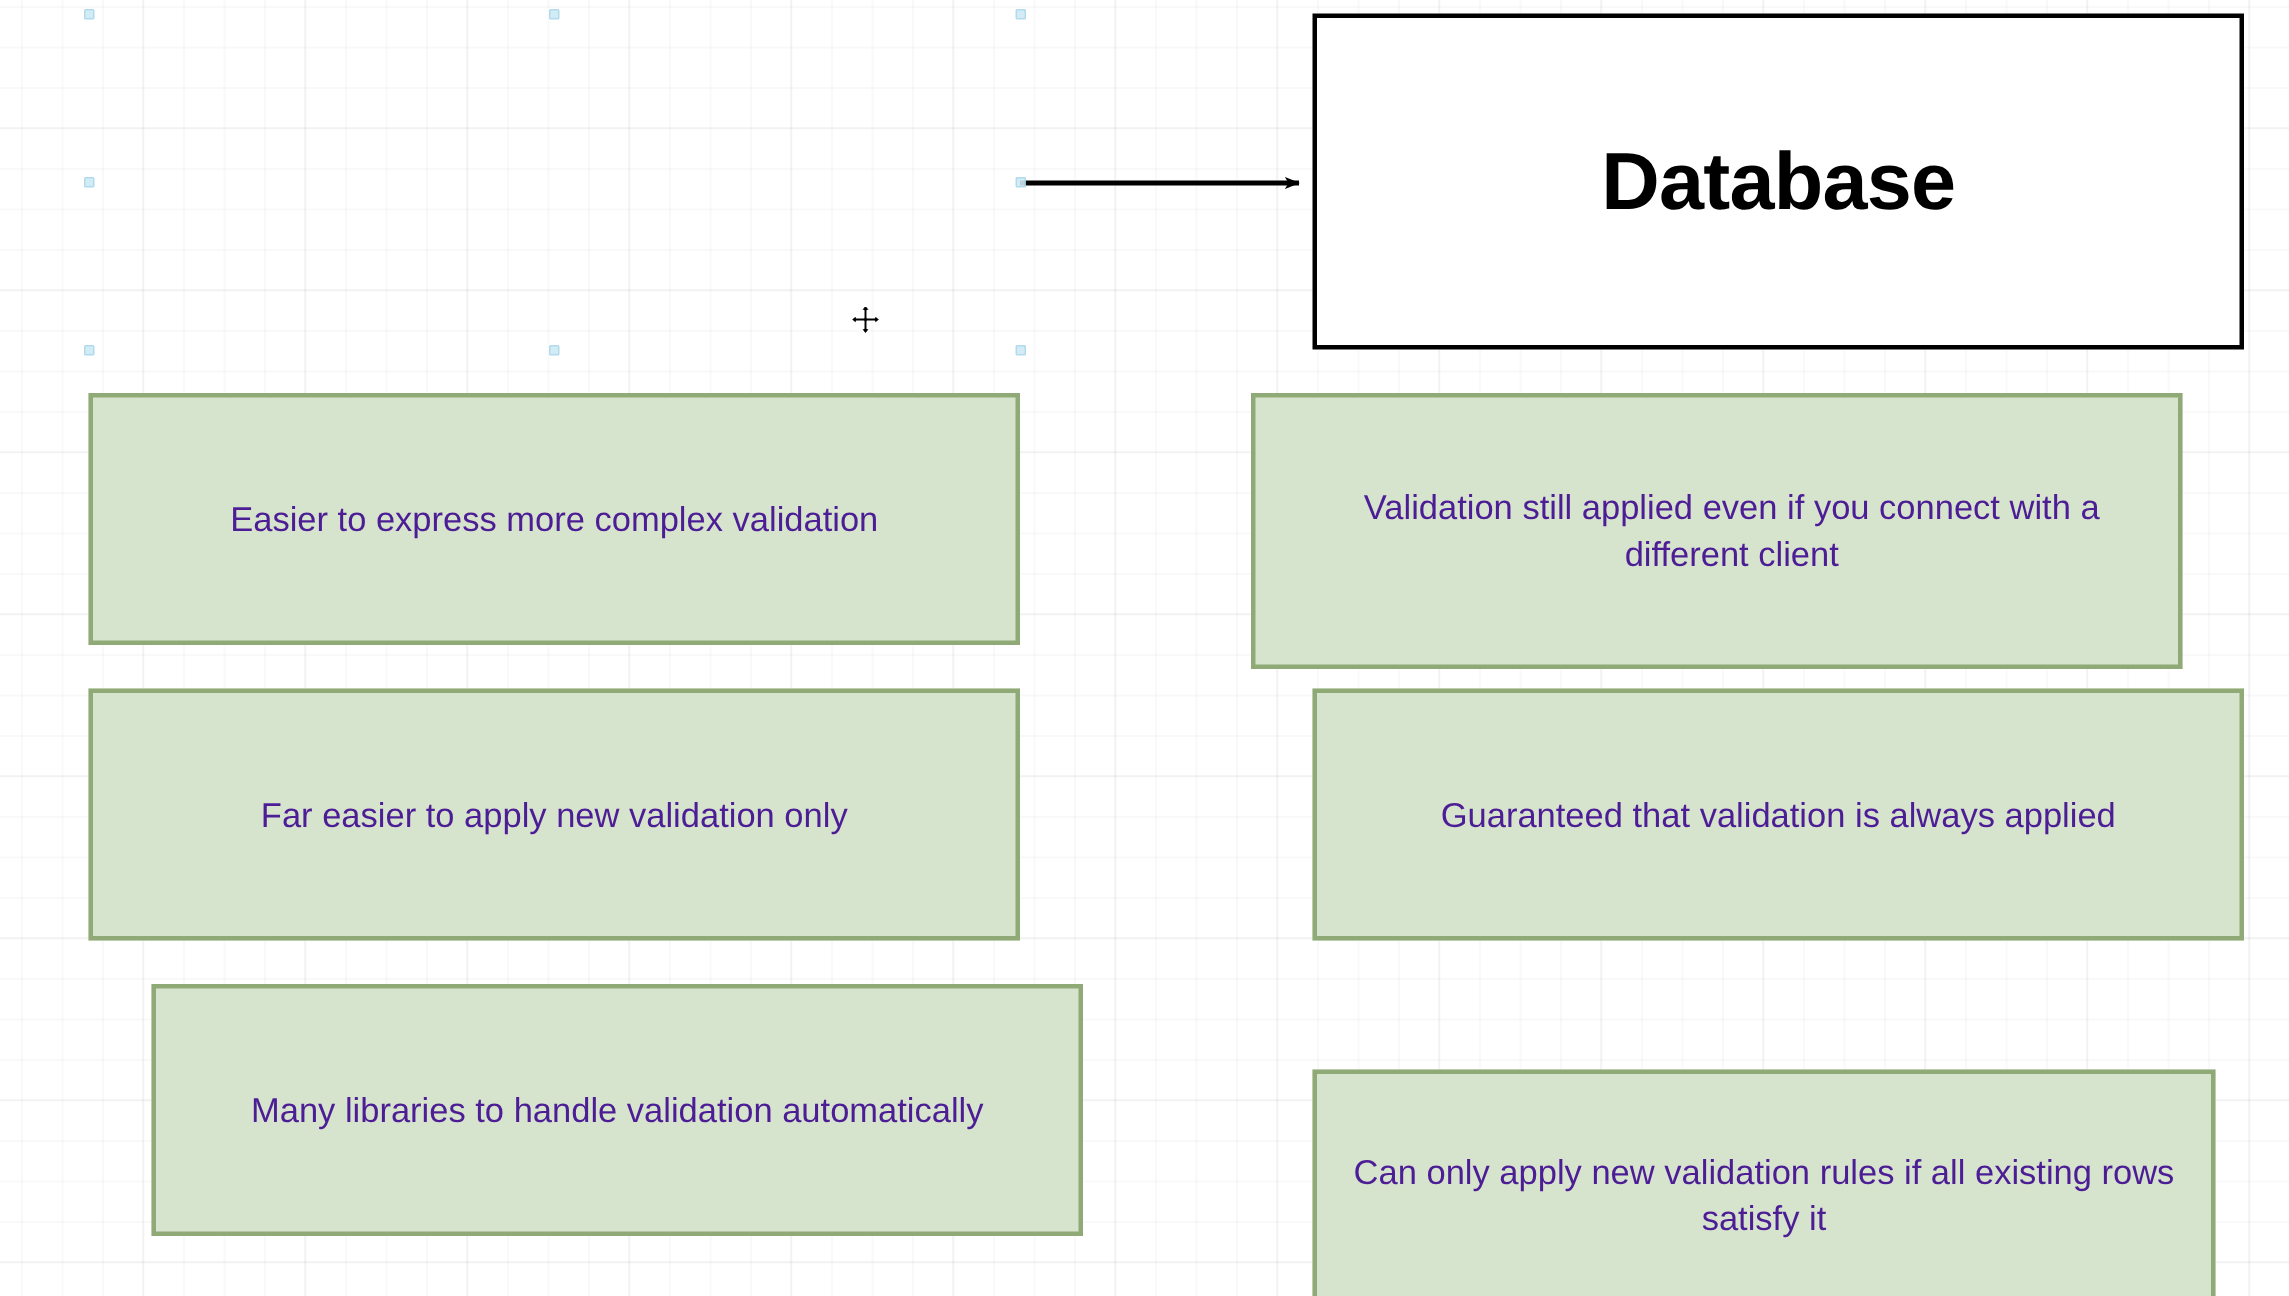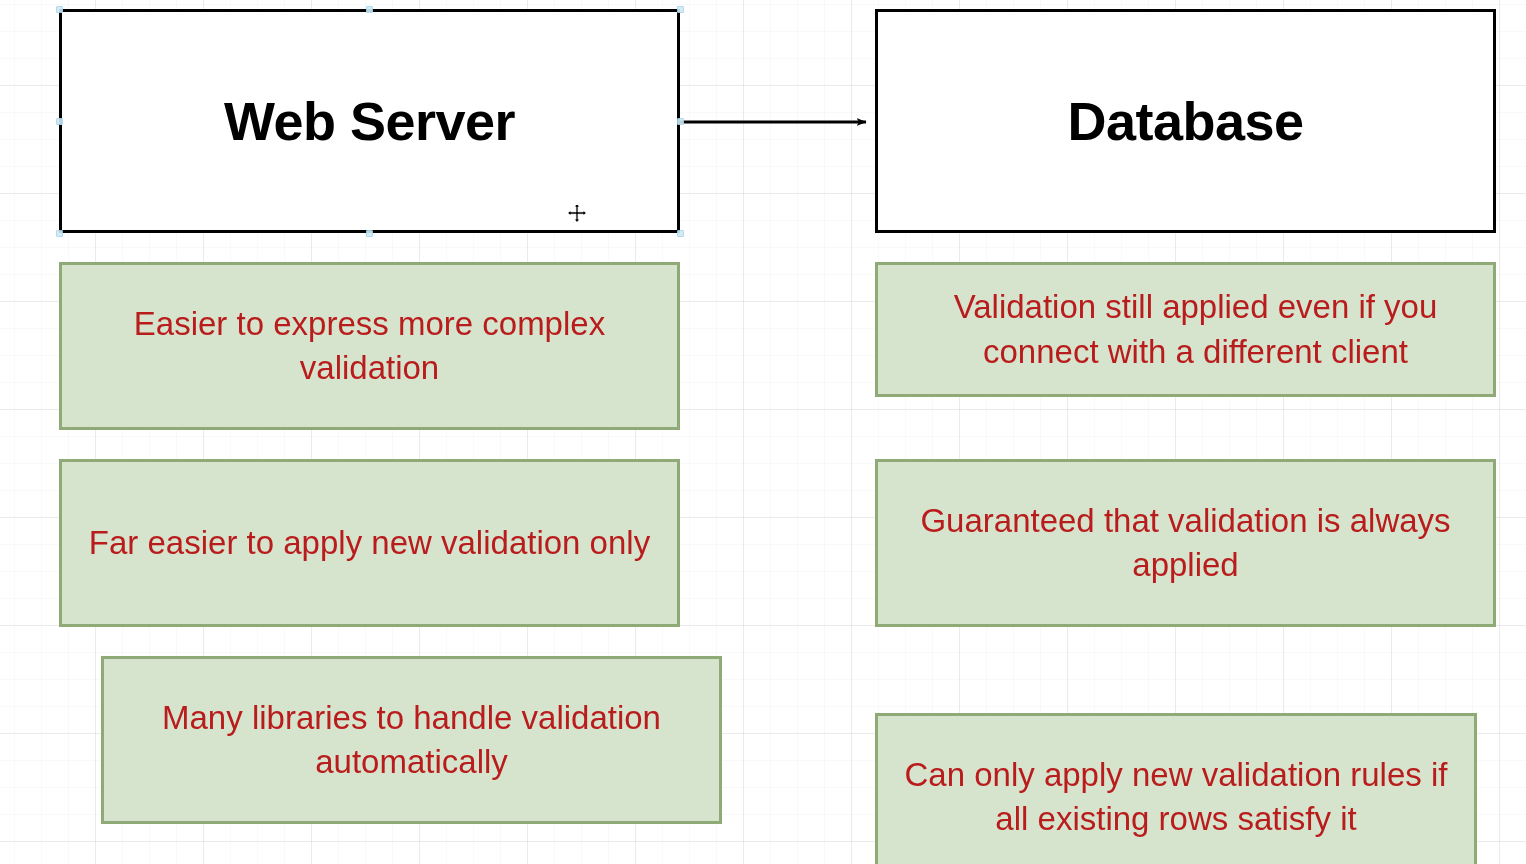--- a/index.html
+++ b/index.html
@@ -39,23 +39,23 @@
     border: 3px solid #000000;
     font-size: 54px;
     font-weight: bold;
     color: #000000;
     letter-spacing: -0.5px;
   }
 
   .node-fact {
     background: #d7e4cd;
     border: 3px solid #8fa977;
-    font-size: 33px;
+    font-size: 23px;
     font-weight: normal;
-    color: #b91c1c;
+    color: #4c1d95;
     padding: 0 12px;
     line-height: 1.34;
   }
   .node-fact .fact-text { display: block; width: 100%; }
 
   
   .sel-handle {
     position: absolute;
     width: 7px;
     height: 7px;
@@ -91,23 +91,20 @@
 
   <svg class="connector" viewBox="0 0 1526 864">
     <defs>
       <marker id="arrowhead" markerWidth="10" markerHeight="8" refX="9.4" refY="4" orient="auto" markerUnits="userSpaceOnUse">
         <path d="M0,0 L10,4 L0,8 L2.4,4 z" fill="#000000"></path>
       </marker>
     </defs>
     <line x1="680" y1="122" x2="866" y2="122" stroke="#000000" stroke-width="3.2" marker-end="url(#arrowhead)"></line>
   </svg>
 
-  <div class="node node-title" style="left:59px; top:9px; width:621px; height:224px;">
-    <span>Web Server</span>
-  </div>
 
   <div class="sel-handle" style="left:55.5px;  top:5.5px;"></div>
   <div class="sel-handle" style="left:366px;   top:5.5px;"></div>
   <div class="sel-handle" style="left:676.5px; top:5.5px;"></div>
   <div class="sel-handle" style="left:55.5px;  top:117.5px;"></div>
   <div class="sel-handle" style="left:676.5px; top:117.5px;"></div>
   <div class="sel-handle" style="left:55.5px;  top:229.5px;"></div>
   <div class="sel-handle" style="left:366px;   top:229.5px;"></div>
   <div class="sel-handle" style="left:676.5px; top:229.5px;"></div>
 
@@ -120,21 +117,21 @@
   </div>
 
   <div class="node node-fact" style="left:59px; top:656px; width:621px; height:168px;margin-left:42px;">
     <span class="fact-text">Many libraries to handle validation automatically</span>
   </div>
 
   <div class="node node-title" style="left:875px; top:9px; width:621px; height:224px;">
     <span>Database</span>
   </div>
 
-  <div class="node node-fact" style="left:875px; top:262px; width:621px; height:135px;padding-left:32px;">
+  <div class="node node-fact" style="left:834px; top:262px; width:621px; height:184px;padding-left:32px;">
     <span class="fact-text">Validation still applied even if you connect with a different client</span>
   </div>
 
   <div class="node node-fact" style="left:875px; top:459px; width:621px; height:168px;">
     <span class="fact-text">Guaranteed that validation is always applied</span>
   </div>
 
   <div class="node node-fact" style="left:875px; top:690px; width:602px; height:168px;margin-top:23px;">
     <span class="fact-text">Can only apply new validation rules if all existing rows satisfy it</span>
   </div>

